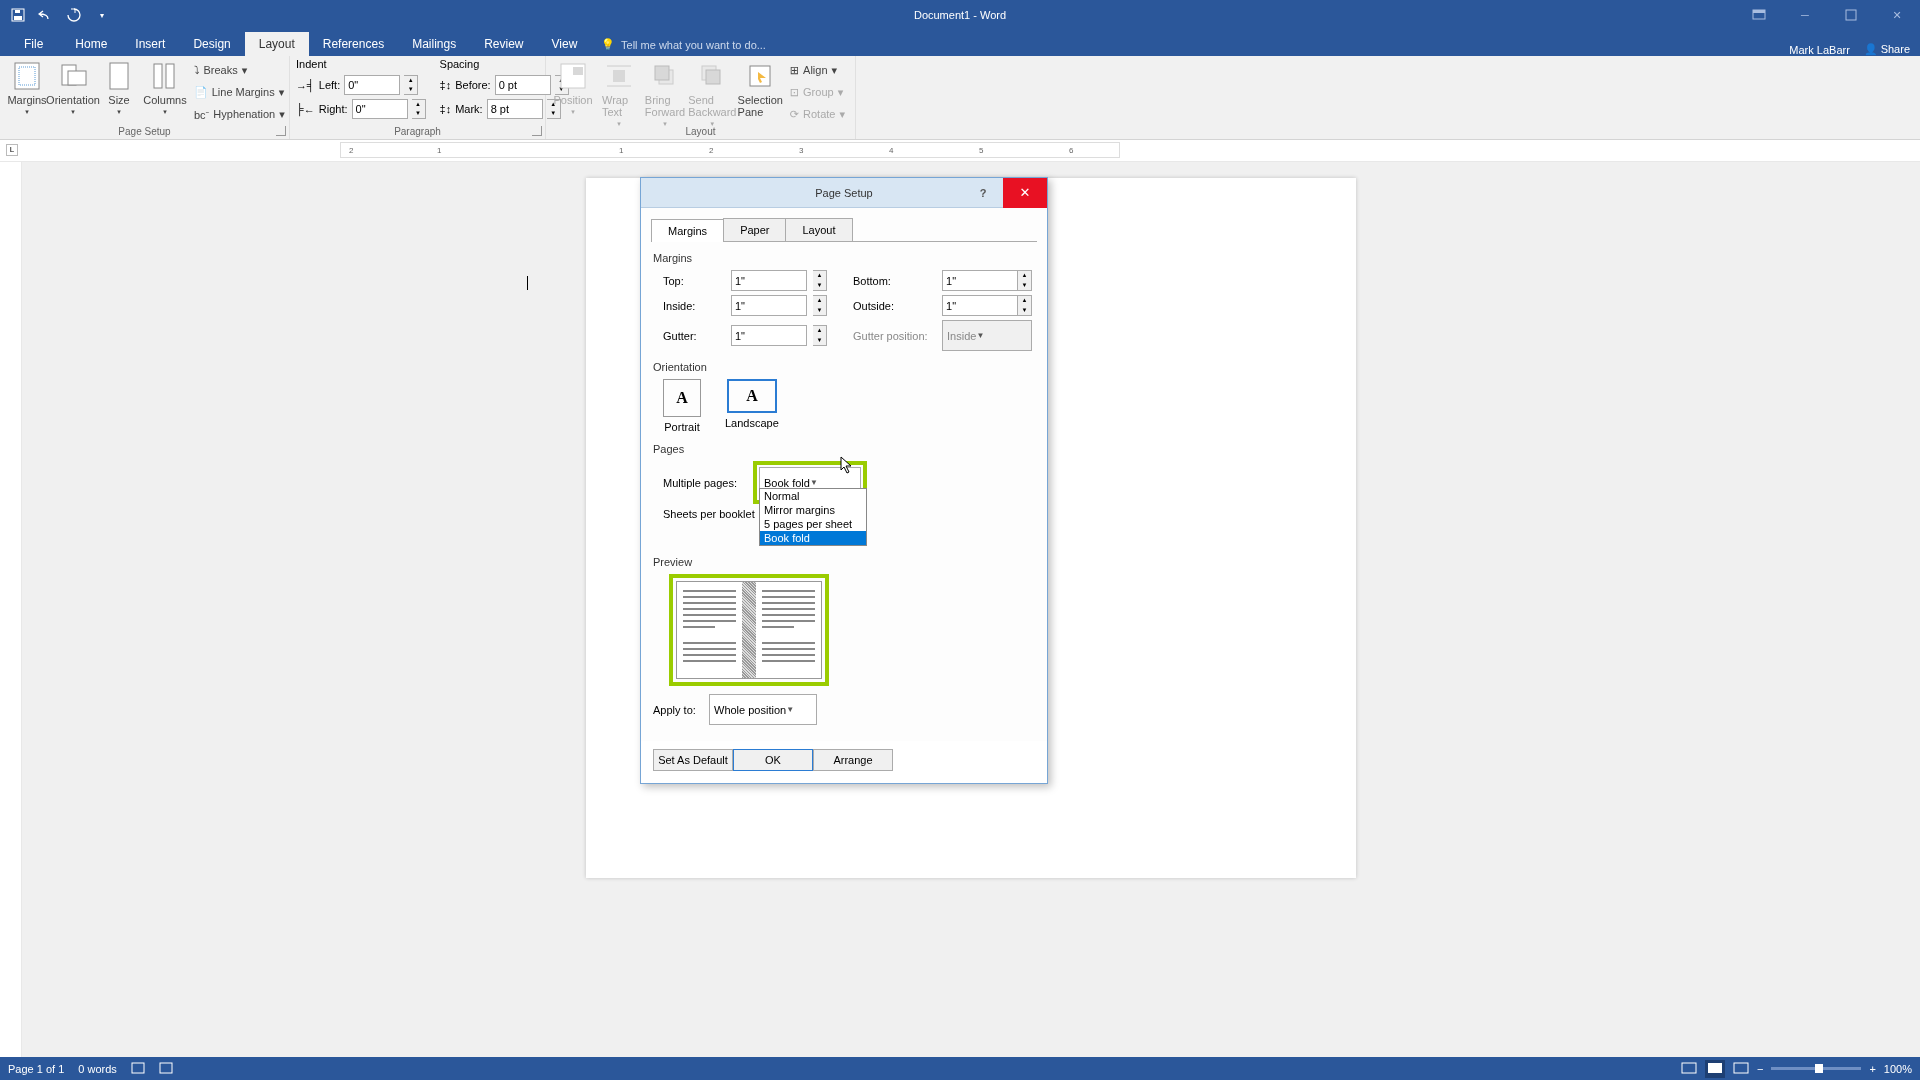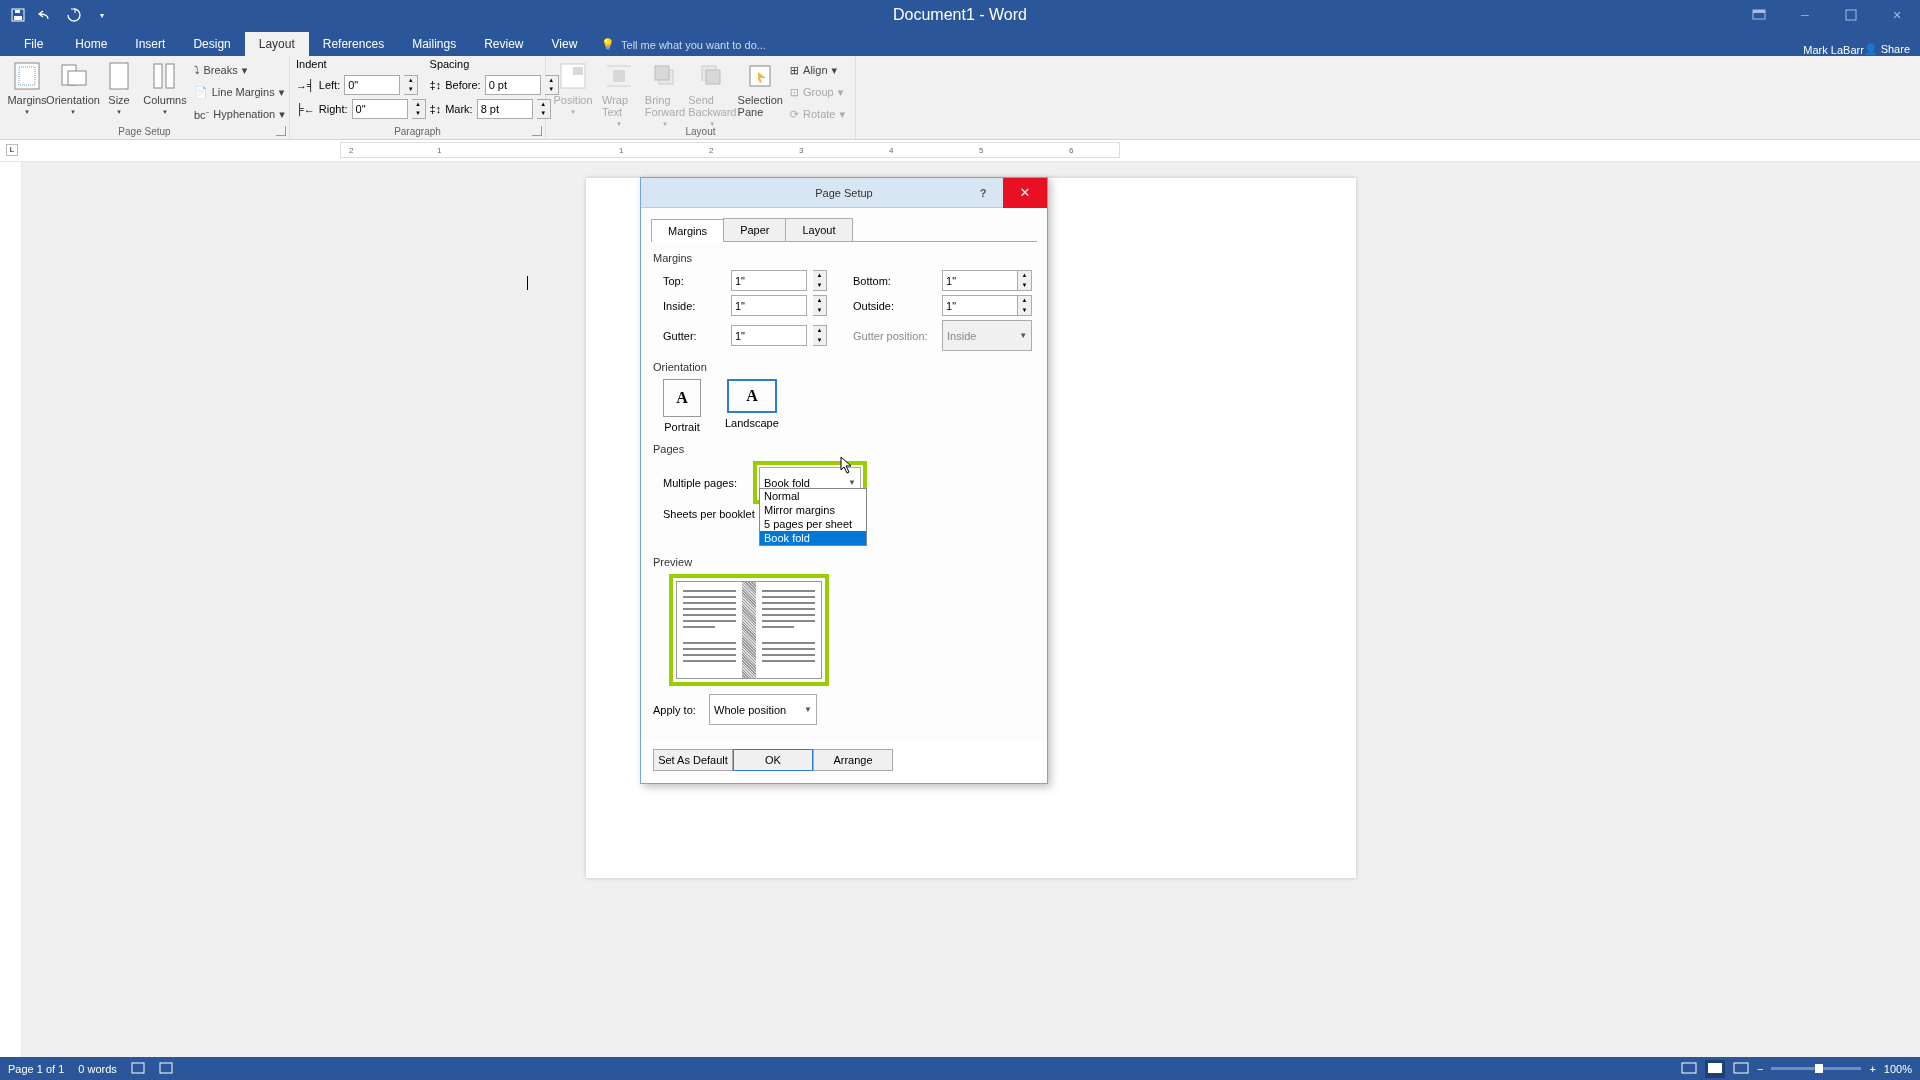--- a/index.html
+++ b/index.html
@@ -1,28 +1,28 @@
 <!DOCTYPE html>
 <html><head>
 <meta charset="utf-8">
 <style>
 *{box-sizing:border-box;margin:0;padding:0;font-family:"Segoe UI",Tahoma,sans-serif;font-size:11px}
 body{background:#fff;overflow:hidden;width:1920px;height:1080px;position:relative}
 .titlebar{height:30px;background:#2b579a;color:#fff;display:flex;align-items:center;padding:0 8px;position:relative}
 .qat{display:flex;gap:8px;align-items:center}
 .qat-btn{width:20px;height:20px;display:flex;align-items:center;justify-content:center;color:#fff}
-.title{position:absolute;left:50%;transform:translateX(-50%);font-size:16px}
+.title{position:absolute;left:50%;transform:translateX(-50%);font-size:11px}
 .win-ctrl{position:absolute;right:0;display:flex}
 .win-ctrl div{width:46px;height:30px;display:flex;align-items:center;justify-content:center;color:#a9bde0}
 .ribbon-tabs{height:26px;background:#2b579a;display:flex;align-items:flex-end;padding-left:6px;position:relative}
 .tab{padding:5px 14px;color:#fff;font-size:12px;cursor:pointer}
 .tab.active{background:#f1f1f1;color:#333}
 .tab.file{background:#2b579a;color:#fff;padding:5px 18px}
 .tellme{display:flex;align-items:center;gap:6px;color:#cdd9ec;padding:5px 10px}
-.ribbon-right{position:absolute;right:10px;color:#fff;display:flex;gap:0;align-items:center;font-size:12px}
+.ribbon-right{position:absolute;right:10px;color:#fff;display:flex;gap:14px;align-items:center;font-size:12px}
 .ribbon{height:84px;background:#f1f1f1;border-bottom:1px solid #d4d4d4;display:flex;position:relative}
 .group{border-right:1px solid #e0e0e0;padding:2px 6px 0;display:flex;flex-direction:column;justify-content:space-between;position:relative}
 .group-label{text-align:center;font-size:10px;color:#666;padding:2px 0}
 .dlauncher{position:absolute;right:3px;bottom:3px;width:10px;height:10px;border:1px solid #999;border-top:none;border-left:none}
 .gbtns{display:flex;gap:4px;align-items:flex-start;height:64px}
 .bigbtn{display:flex;flex-direction:column;align-items:center;gap:2px;padding:2px 4px;min-width:42px;color:#444}
 .bigbtn.dis{color:#aaa}
 .bigbtn .ico{width:32px;height:32px;display:flex;align-items:center;justify-content:center}
 .smallcol{display:flex;flex-direction:column;gap:2px;padding-top:2px}
 .smallbtn{display:flex;align-items:center;gap:4px;padding:1px 4px;color:#444;height:20px}
@@ -59,21 +59,21 @@
 .mrow .col2{margin-left:20px}
 .mrow .col2 label{width:86px;display:inline-block}
 .minput{width:76px;height:21px;border:1px solid #ababab;padding:0 3px;font-size:11px}
 .mspin{display:inline-flex;flex-direction:column;width:14px;height:21px;border:1px solid #ababab;border-left:none;vertical-align:top}
 .mspin div{flex:1;font-size:6px;text-align:center;background:#f0f0f0;line-height:9px}
 .orient{display:flex;gap:24px;margin:6px 0 4px 10px}
 .orient-opt{display:flex;flex-direction:column;align-items:center;gap:4px}
 .orient-box{width:38px;height:38px;border:1px solid #999;display:flex;align-items:center;justify-content:center;font-size:16px;font-weight:bold;font-family:serif}
 .orient-box.sel{border:2px solid #2b7cd3}
 .orient-box.land{width:50px;height:34px}
-.combo{height:31px;border:1px solid #ababab;display:inline-flex;align-items:center;padding:0 4px;justify-content:space-between;background:#fff}
+.combo{height:31px;border:1px solid #ababab;display:inline-flex;align-items:center;padding:0 4px;justify-content:flex-start;background:#fff}
 .combo .arr{font-size:8px;color:#555}
 .combo.dis{background:#f0f0f0;color:#888}
 .highlight-box{border:4px solid #9acc00;padding:2px}
 .dropdown-list{position:absolute;background:#fff;border:1px solid #888;font-size:11px}
 .dropdown-list div{padding:1px 4px}
 .dropdown-list div.sel{background:#0078d7;color:#fff}
 .preview-box{border:4px solid #9acc00;padding:3px;width:160px;margin:4px 0 8px 16px}
 .preview-inner{border:1px solid #999;height:98px;display:flex;background:#fff}
 .pg{flex:1;padding:8px 6px;display:flex;flex-direction:column;gap:4px}
 .pg .ln{height:2px;background:#888}
@@ -215,21 +215,21 @@
         <div class="numlbl">
             <span>╞←</span>
             <span>Right:</span>
             <input value="0&quot;" style="">
             <div class="spin">
               <div>▲</div>
               <div>▼</div>
             </div>
           </div>
       </div>
-      <div class="smallcol" style="padding-top:0;">
+      <div class="smallcol" style="padding-top:0;margin-left:10px">
         <div style="font-size:11px;margin-bottom:2px">Spacing</div>
         <div class="numlbl">
             <span>‡↕</span>
             <span>Before:</span>
             <input value="0 pt" style="">
             <div class="spin">
               <div>▲</div>
               <div>▼</div>
             </div>
           </div>

